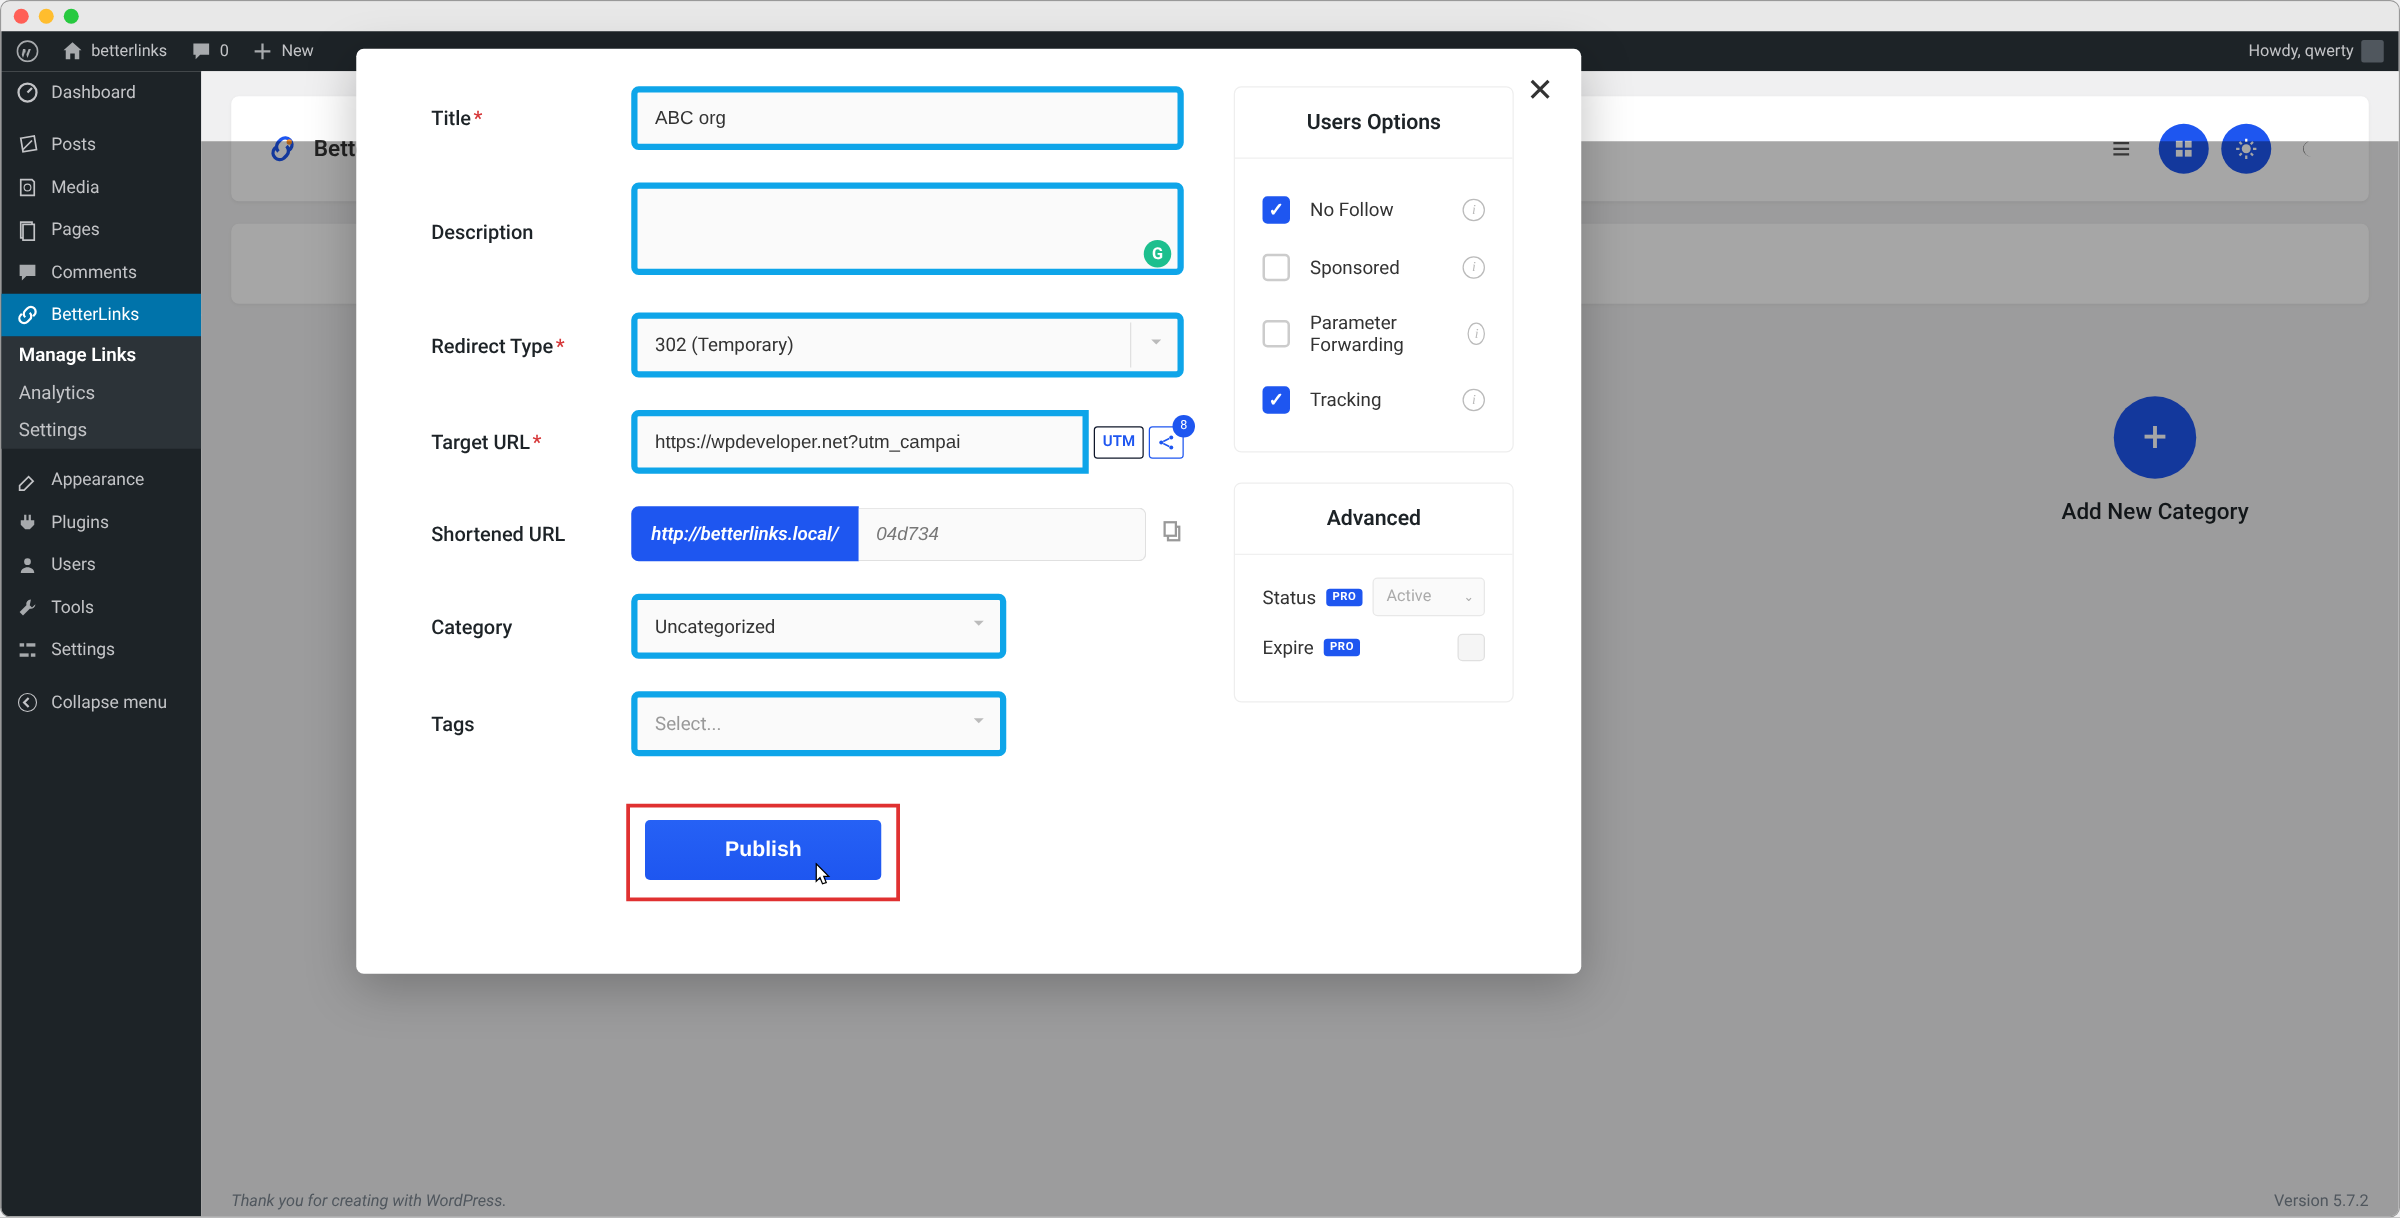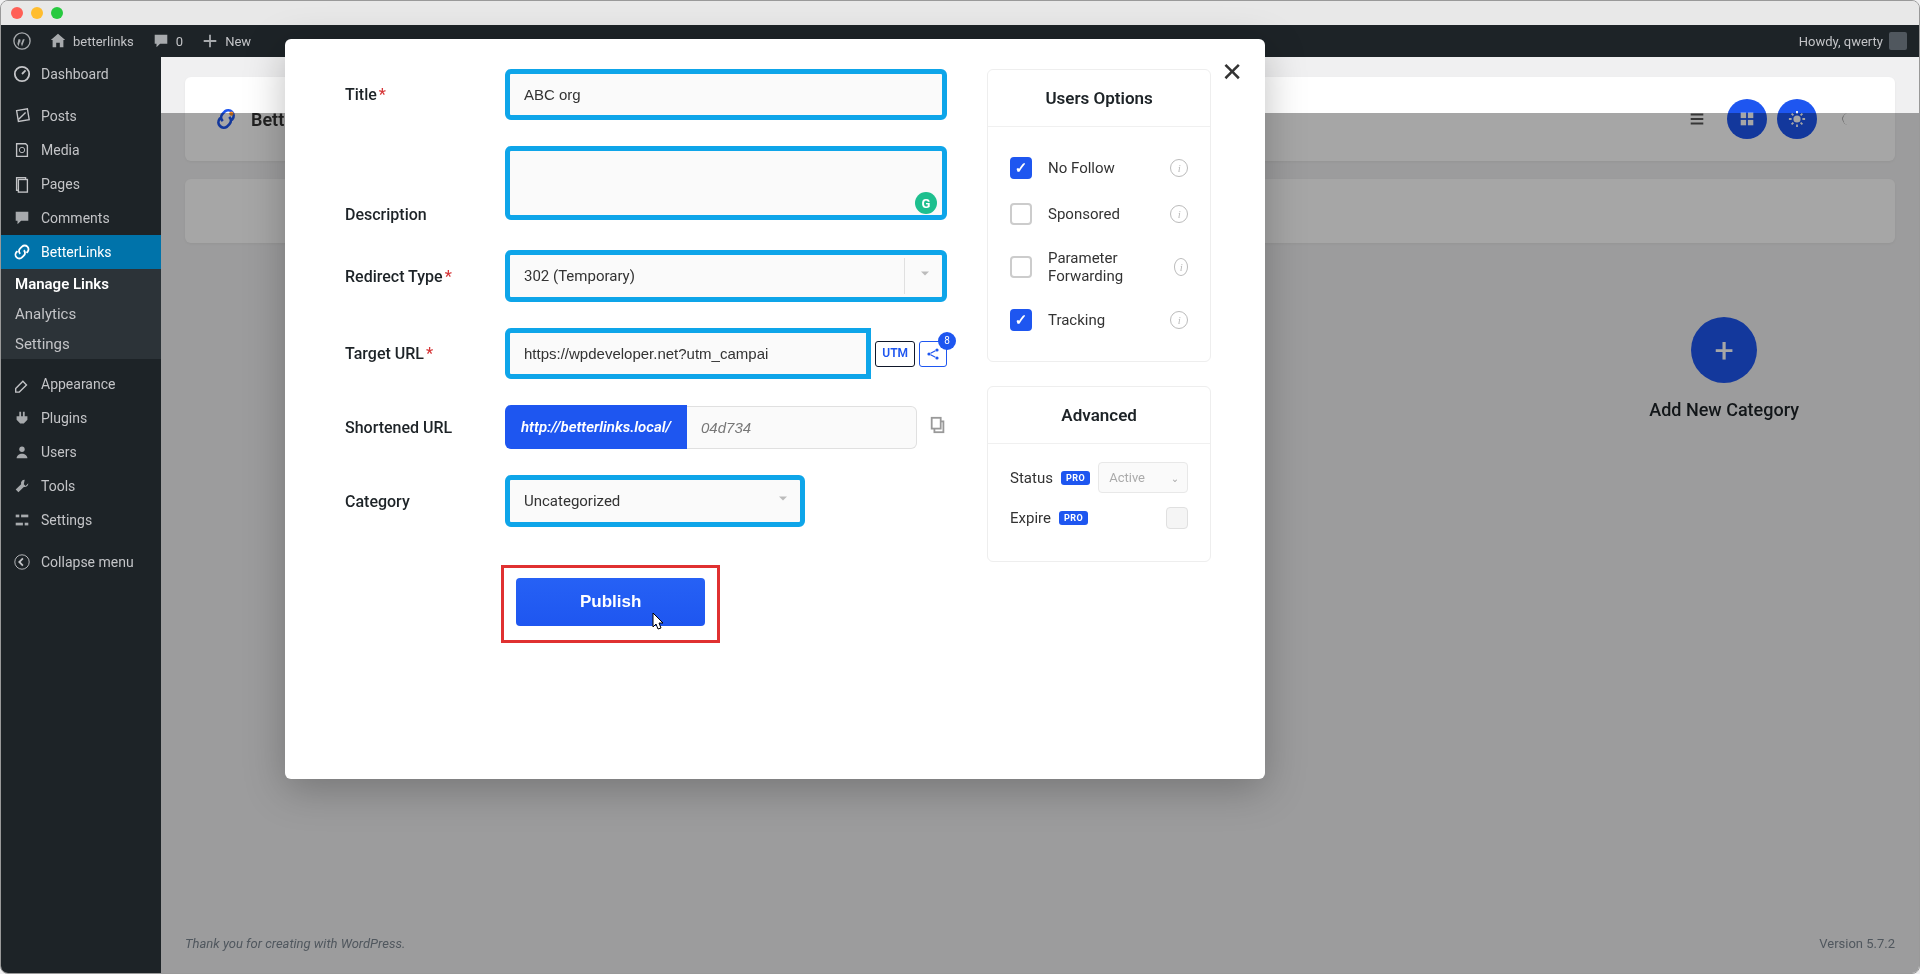--- a/index.html
+++ b/index.html
@@ -41,21 +41,21 @@
 .circ.blue { background: #1e56f0; color: #fff; }
 .circ.blue2 { background: #1e56f0; color: #fff; }
 .circ.grey { background: transparent; }
 .circ svg { width: 18px; height: 18px; fill: currentColor; }
 .placeholder { height: 64px; background: #fff; border-radius: 6px; box-shadow: 0 1px 3px rgba(0,0,0,.05); }
 
 .addcat { position: absolute; right: 120px; top: 260px; text-align: center; }
 .plusbtn { width: 66px; height: 66px; border-radius: 50%; background: #1e56f0; color: #fff; font-size: 34px; display: flex; align-items: center; justify-content: center; margin: 0 auto 16px; }
 .addcat .lbl { font-size: 18px; color: #1d2327; font-weight: 500; }
 
-.footer { position: absolute; bottom: 22px; left: 184px; right: 24px; display: flex; justify-content: space-between; font-size: 13px; font-style: italic; color: #50575e; }
+.footer { position: absolute; bottom: 4px; left: 184px; right: 24px; display: flex; justify-content: space-between; font-size: 13px; font-style: italic; color: #50575e; }
 .footer .ver { font-style: normal; }
 
 
 .overlay { position: absolute; inset: 56px 0 0 0; background: rgba(0,0,0,.35); pointer-events: none; }
 
 
 .modal { position: absolute; top: 38px; left: 284px; width: 980px; height: 740px; background: #fff; border-radius: 6px; box-shadow: 0 10px 40px rgba(0,0,0,.25); padding: 30px 60px 30px 60px; display: flex; gap: 40px; z-index: 10; pointer-events: auto; }
 .modal .close { position: absolute; right: 22px; top: 18px; font-size: 26px; color: #333; cursor: pointer; }
 .colL { flex: 1; }
 .colR { width: 280px; }
@@ -304,21 +304,21 @@
   </div>
 
   <div class="modal">
     <span class="close">✕</span>
 
     <div class="colL">
       <div class="row">
         <div class="label"><span>Title</span><span class="req">*</span></div>
         <div class="field"><input class="input" value="ABC org" style=""></div>
       </div>
-      <div class="row" style="align-items:flex-end">
+      <div class="row" style="align-items:center">
         <div class="label">Description</div>
         <div class="field tawrap">
           <textarea class="ta" style=""></textarea>
           <div class="gram">G</div>
         </div>
       </div>
       <div class="row">
         <div class="label"><span>Redirect Type</span><span class="req">*</span></div>
         <div class="field selwrap split">
           <div class="sel">302 (Temporary)</div>
@@ -358,20 +358,29 @@
       </div>
       <div class="row">
         <div class="label">Category</div>
         <div class="field selwrap" style="max-width:300px">
           <div class="sel">Uncategorized</div>
           <span class="chev"><svg viewBox="0 0 20 20">
                 <path d="M5 7l5 5 5-5z"></path>
               </svg></span>
         </div>
       </div>
+      <div class="row">
+        <div class="label">Tags</div>
+        <div class="field selwrap" style="max-width:300px">
+          <div class="sel" style="color:#999">Select...</div>
+          <span class="chev"><svg viewBox="0 0 20 20">
+                <path d="M5 7l5 5 5-5z"></path>
+              </svg></span>
+        </div>
+      </div>
 
       <div class="publish-wrap">
         <button class="publish">Publish</button>
         <svg class="cursor" viewBox="0 0 16 20">
             <path d="M2 1l0 14 3-3 2 5 3-1-2-5 4 0z" fill="#fff" stroke="#000" stroke-width="1"></path>
           </svg>
       </div>
     </div>
 
     <div class="colR">

